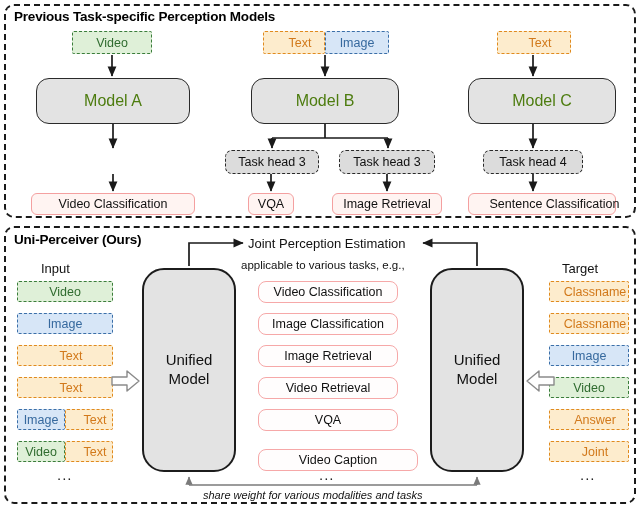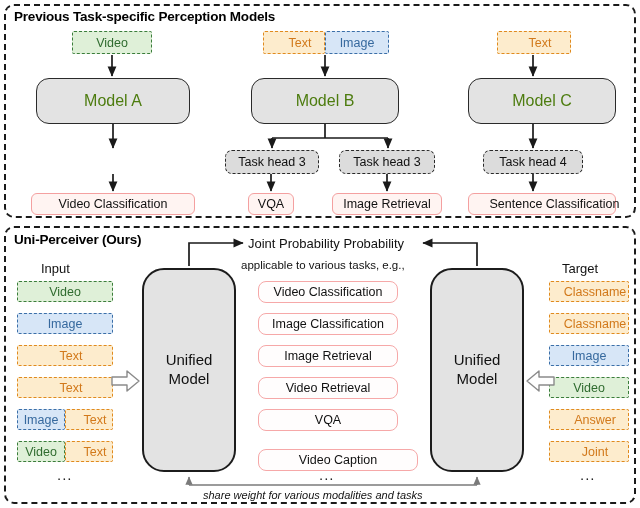--- a/index.html
+++ b/index.html
@@ -192,21 +192,21 @@
   <div class="box taskout" style="left:248px; top:193px; width:46px; height:22px;">VQA</div>
   <div class="box taskout" style="left:332px; top:193px; width:110px; height:22px;">Image Retrieval</div>
   <div class="box taskout" style="left:468px; top:193px; width:148px; height:22px;padding-left:25px;">Sentence Classification</div>
 
   <div class="panel" id="panel-bottom"></div>
   <div class="panel-title" id="title-bottom">Uni-Perceiver (Ours)</div>
 
   <div class="colhead" style="left:41px; top:261px;">Input</div>
   <div class="colhead" style="left:562px; top:261px;">Target</div>
 
-  <div class="centertext" style="left:248px; top:236px;">Joint Probability Probability</div>
+  <div class="centertext" style="left:248px; top:236px;">Joint Perception Estimation</div>
   <div class="centertext small" style="left:241px; top:259px;">applicable to various tasks, e.g.,</div>
 
   <div class="box chip video" style="left:17px; top:281px; width:96px; height:21px;">Video</div>
   <div class="box chip image" style="left:17px; top:313px; width:96px; height:21px;">Image</div>
   <div class="box chip text" style="left:17px; top:345px; width:96px; height:21px;">Text</div>
   <div class="box chip text" style="left:17px; top:377px; width:96px; height:21px;">Text</div>
 
   <div class="combo" style="left:17px; top:409px; width:96px; height:21px;">
     <div class="half chip image" style="width:48px; height:21px; background:#d7e6f7; border-color:#3b6fa8; color:#36699e;">Image</div>
     <div class="half chip text" style="width:48px; height:21px; background:#fdeccd; border-color:#e08a1e; color:#d2791b;">Text</div>

